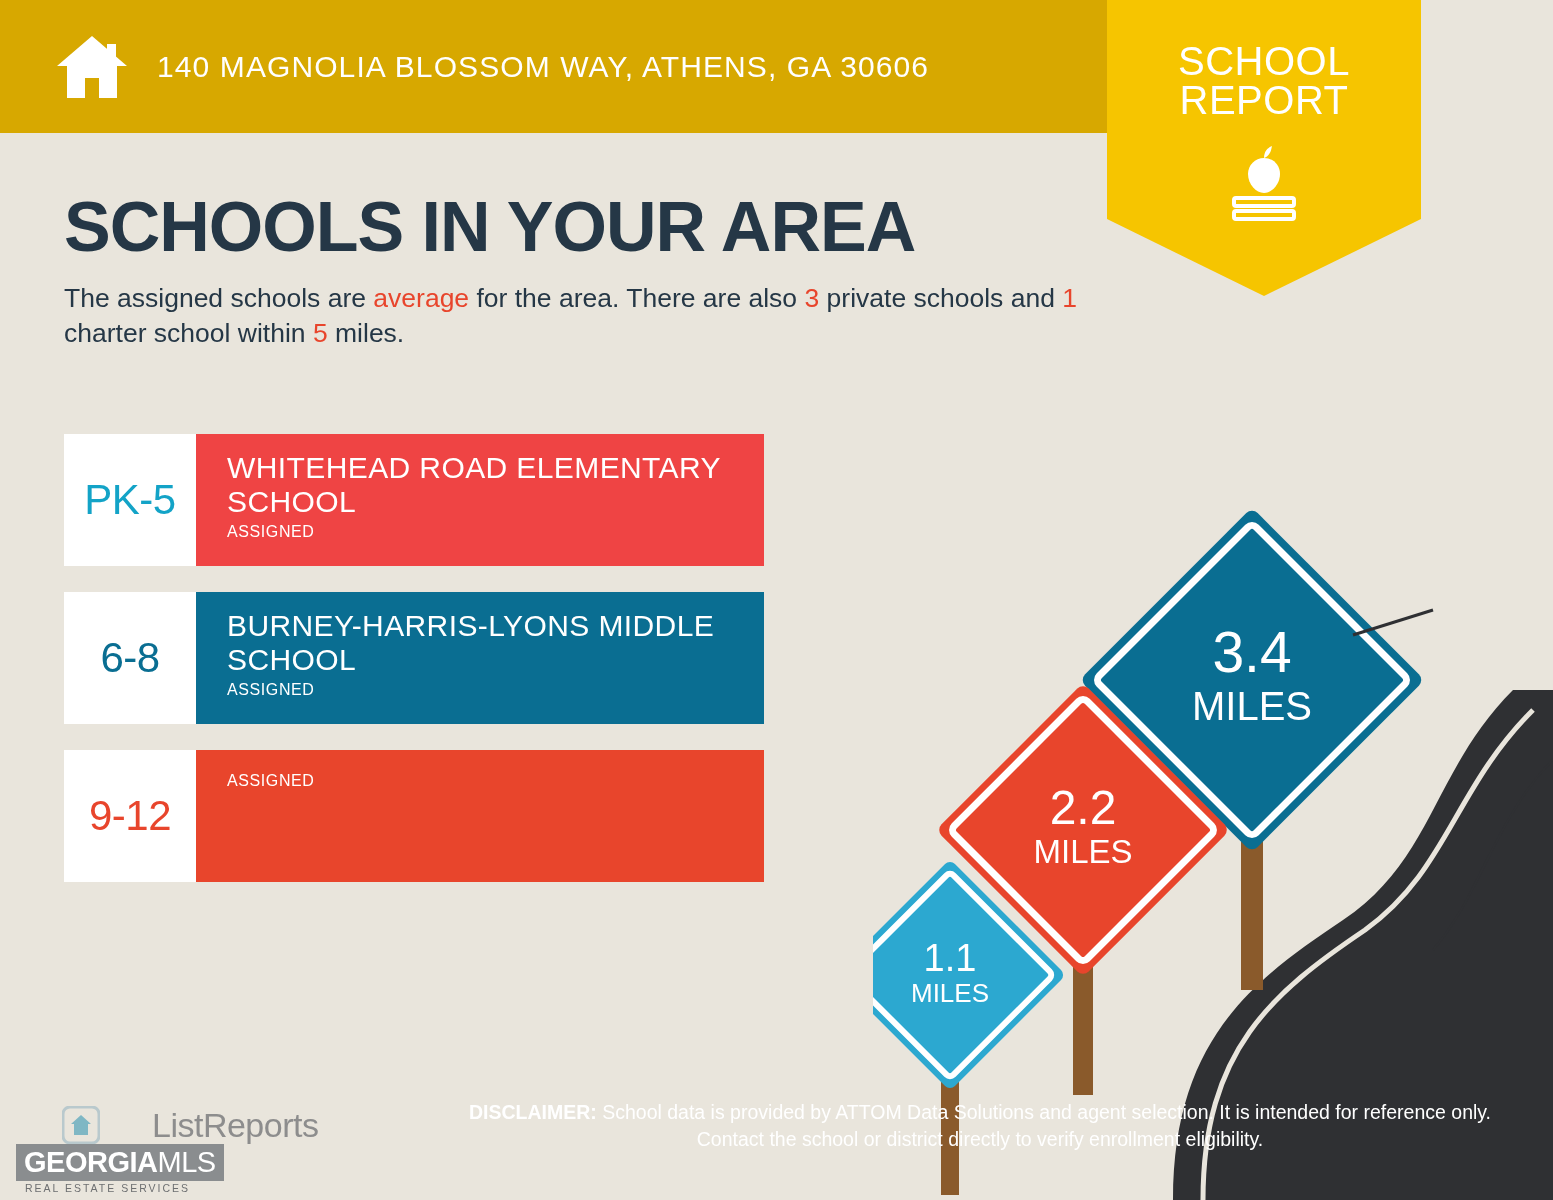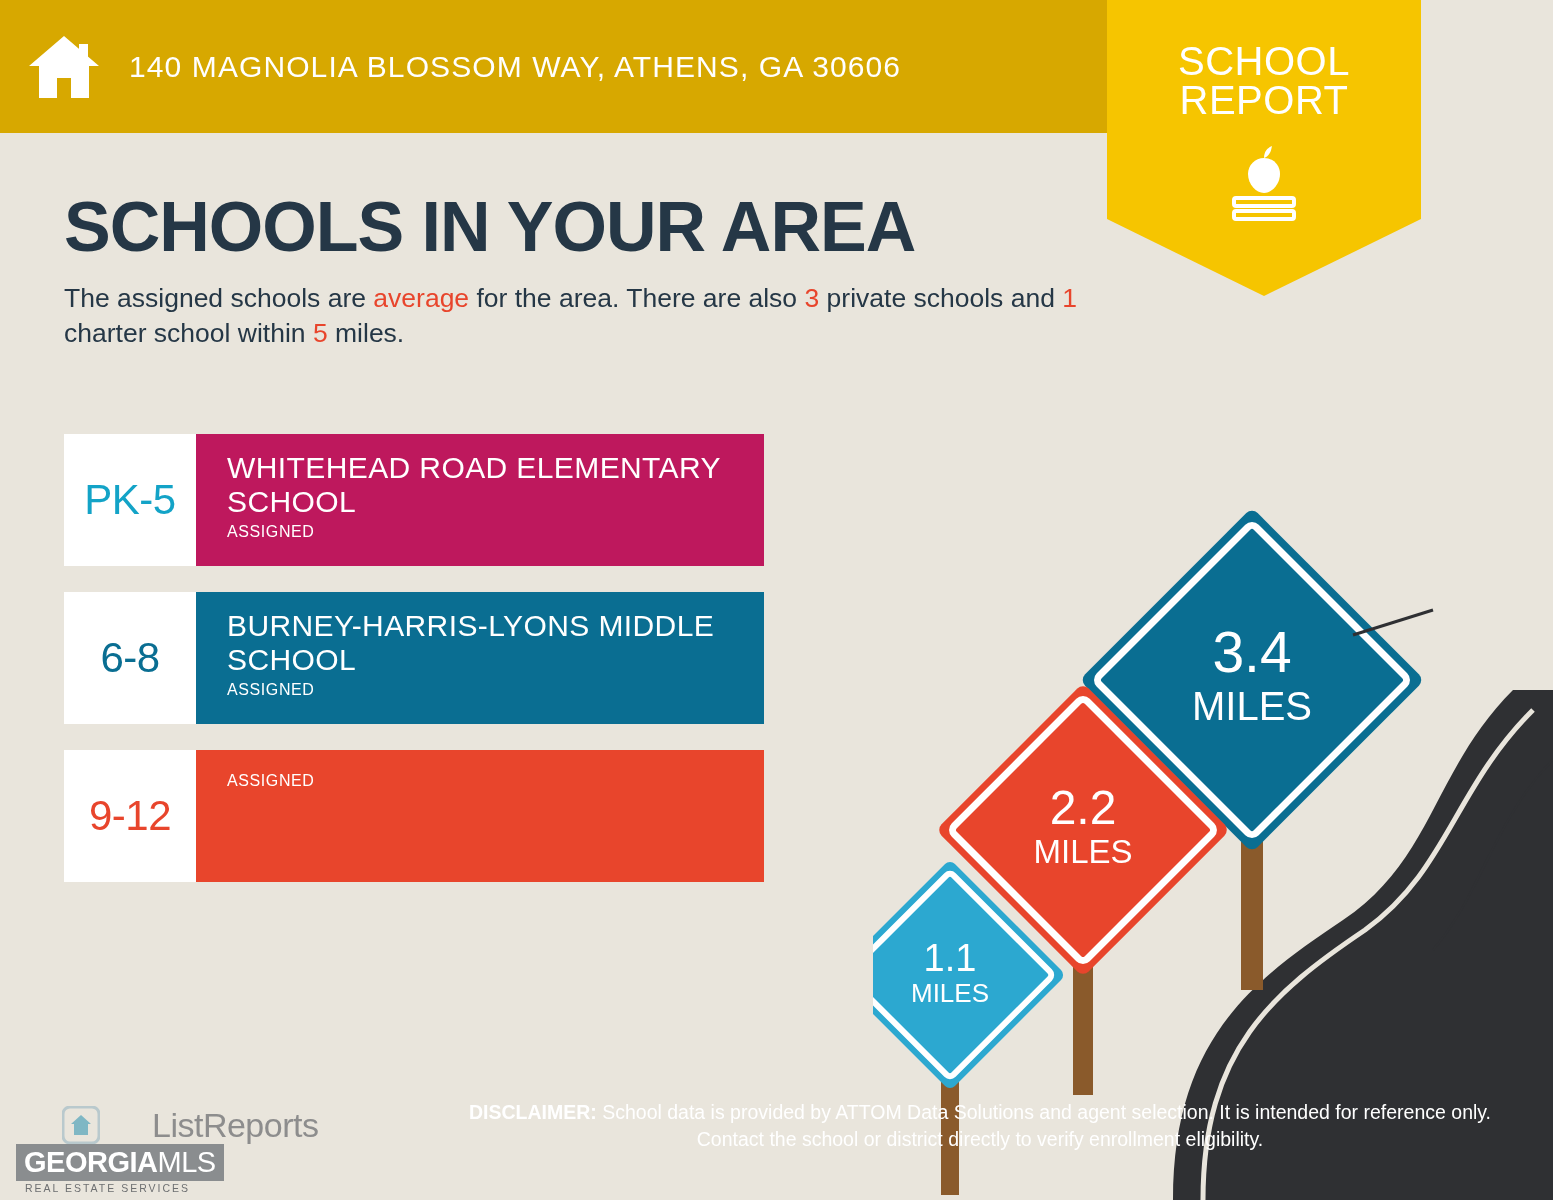--- a/index.html
+++ b/index.html
@@ -20,21 +20,21 @@
 
   
   .header-bar {
     position: absolute;
     top: 0; left: 0;
     width: 1115px;
     height: 133px;
     background: #d7a800;
     display: flex;
     align-items: center;
-    padding-left: 27px;
+    padding-left: 55px;
   }
   .header-bar .home-icon { width: 74px; height: 70px; flex: 0 0 auto; }
   .header-address {
     margin-left: 28px;
     color: #ffffff;
     font-size: 30px;
     letter-spacing: 1.1px;
     font-weight: 400;
     white-space: nowrap;
   }
@@ -208,21 +208,21 @@
   </div>
 
   <h1 class="page-title">SCHOOLS IN YOUR AREA</h1>
 
   <p class="subtitle">
     <span>The assigned schools are </span><b>average</b><span> for the area. There are also </span><b>3</b><span> private schools and </span><b>1</b><span> charter school within </span><b>5</b><span> miles.</span>
   </p>
 
   <div class="schools">
 
-    <div class="school-row" style="background:#be185d">
+    <div class="school-row" style="background:#ef4444">
       <div class="grade-box" style="color:#13a3c7">PK-5</div>
       <div class="school-info">
         <div class="school-name">WHITEHEAD ROAD ELEMENTARY SCHOOL</div>
         <div class="school-status">ASSIGNED</div>
       </div>
     </div>
 
     <div class="school-row" style="background:#0a6e92">
       <div class="grade-box" style="color:#0a6e92">6-8</div>
       <div class="school-info">

